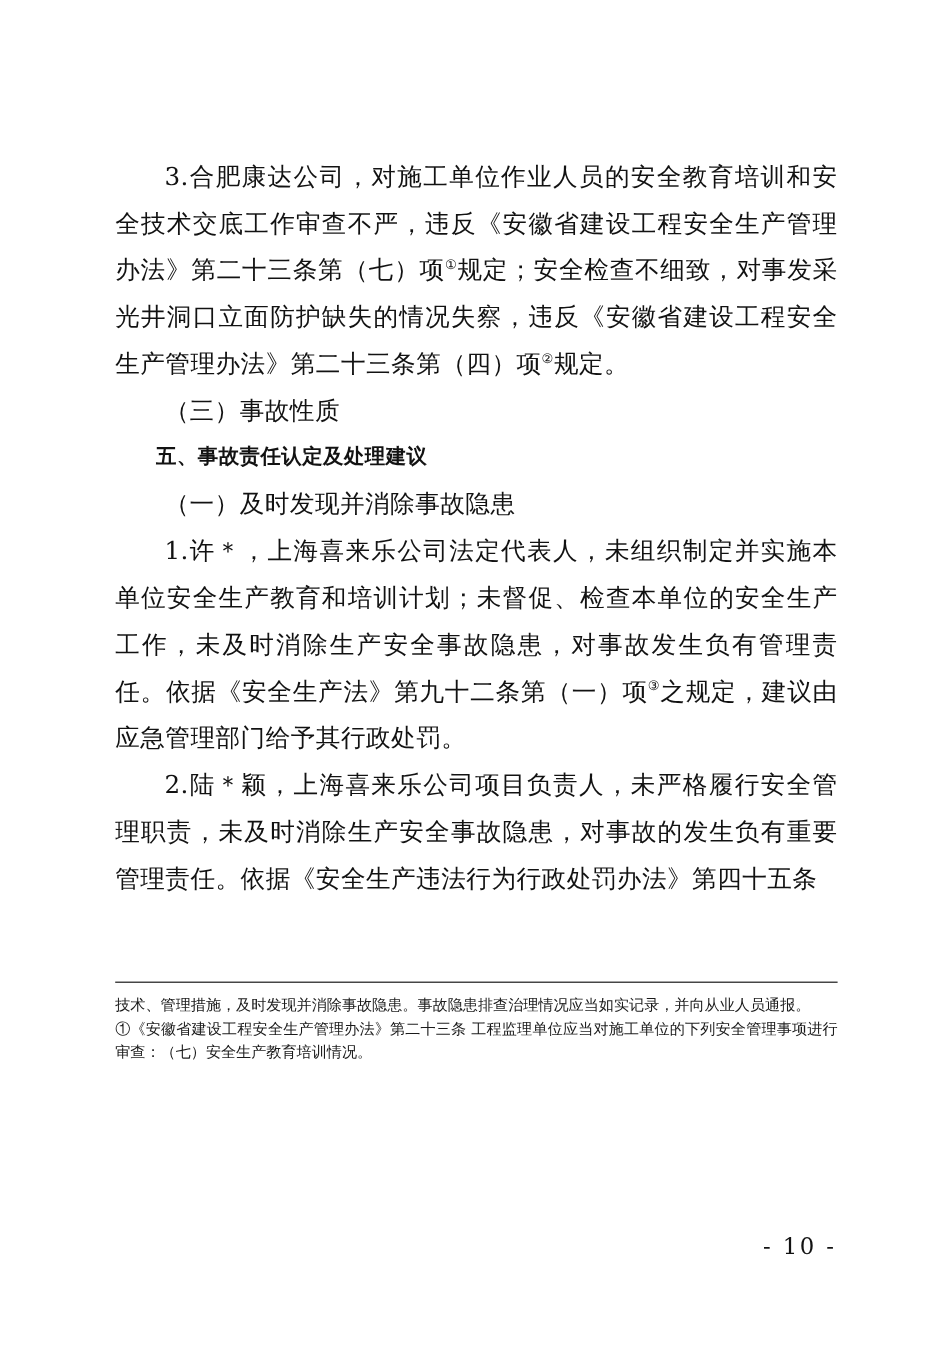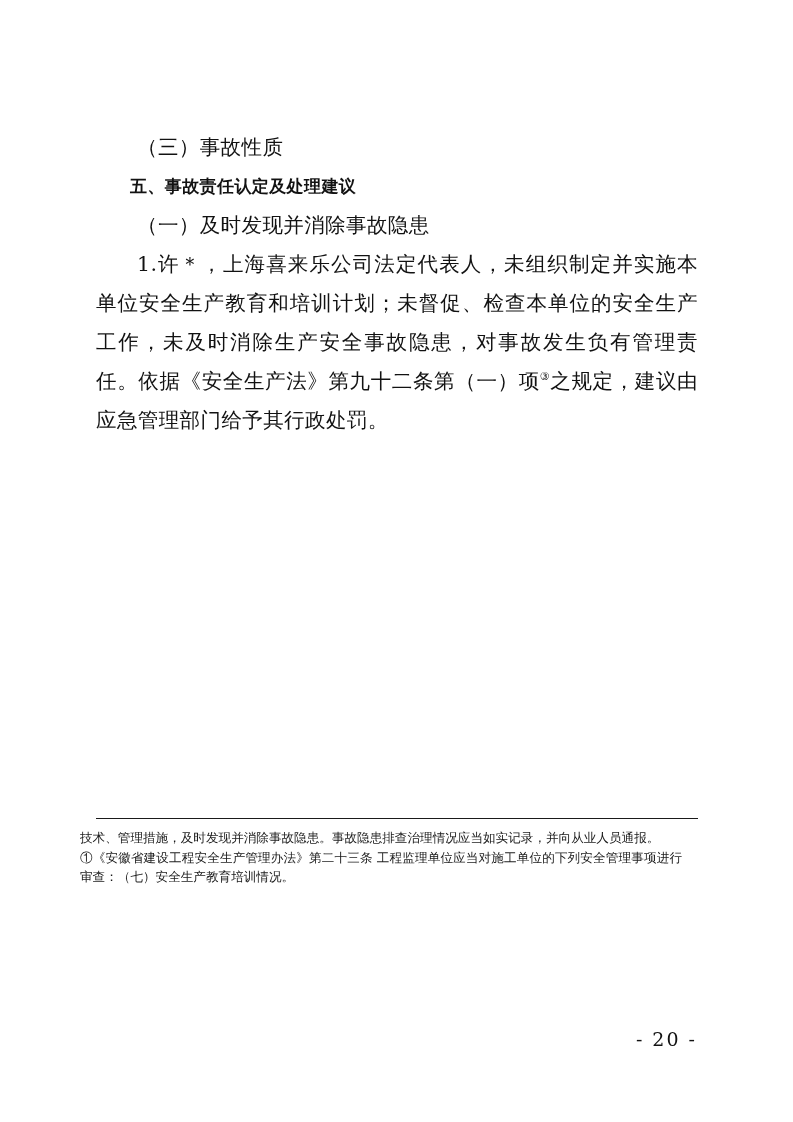--- a/index.html
+++ b/index.html
@@ -48,21 +48,21 @@
   }
   .rule {
     position: absolute;
     left: 96px;
     top: 818px;
     width: 602px;
     border-top: 1.6px solid #1a1a1a;
   }
   .footnotes {
     position: absolute;
-    left: 80px;
+    left: 96px;
     top: 828px;
     width: 602px;
   }
   .footnotes p {
     margin: 0;
     font-size: 12.6px;
     line-height: 19.5px;
     text-align: justify;
     text-justify: inter-ideograph;
     color: #1a1a1a;
@@ -77,28 +77,30 @@
     letter-spacing: 2px;
     color: #121212;
   }
 </style>
 </head>
 <body>
 
 <div class="page">
 
   <div class="body-area">
+    <p class="para indent">3.合肥康达公司，对施工单位作业人员的安全教育培训和安全技术交底工作审查不严，违反《安徽省建设工程安全生产管理办法》第二十三条第（七）项<sup class="note">①</sup>规定；安全检查不细致，对事发采光井洞口立面防护缺失的情况失察，违反《安徽省建设工程安全生产管理办法》第二十三条第（四）项<sup class="note">②</sup>规定。</p>
     <p class="para indent">（三）事故性质</p>
     <p class="para heading">五、事故责任认定及处理建议</p>
     <p class="para indent">（一）及时发现并消除事故隐患</p>
     <p class="para indent">1.许＊，上海喜来乐公司法定代表人，未组织制定并实施本单位安全生产教育和培训计划；未督促、检查本单位的安全生产工作，未及时消除生产安全事故隐患，对事故发生负有管理责任。依据《安全生产法》第九十二条第（一）项<sup class="note">③</sup>之规定，建议由应急管理部门给予其行政处罚。</p>
+    <p class="para indent">2.陆＊颖，上海喜来乐公司项目负责人，未严格履行安全管理职责，未及时消除生产安全事故隐患，对事故的发生负有重要管理责任。依据《安全生产违法行为行政处罚办法》第四十五条</p>
   </div>
 
   <div class="rule"></div>
 
   <div class="footnotes">
     <p>技术、管理措施，及时发现并消除事故隐患。事故隐患排查治理情况应当如实记录，并向从业人员通报。</p>
     <p>①《安徽省建设工程安全生产管理办法》第二十三条 工程监理单位应当对施工单位的下列安全管理事项进行审查：（七）安全生产教育培训情况。</p>
   </div>
 
-  <div class="pagenum">- 20 -</div>
+  <div class="pagenum">- 10 -</div>
 
 </div>
 
 </body></html>

